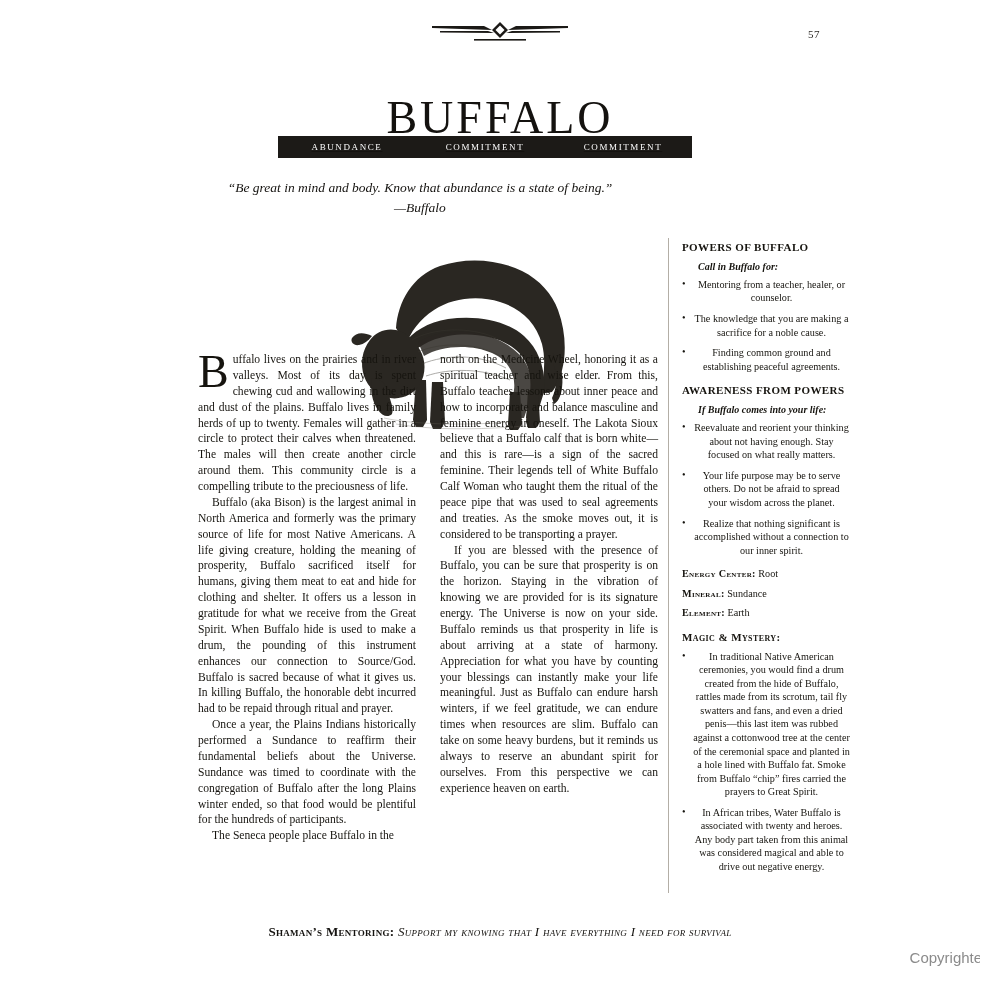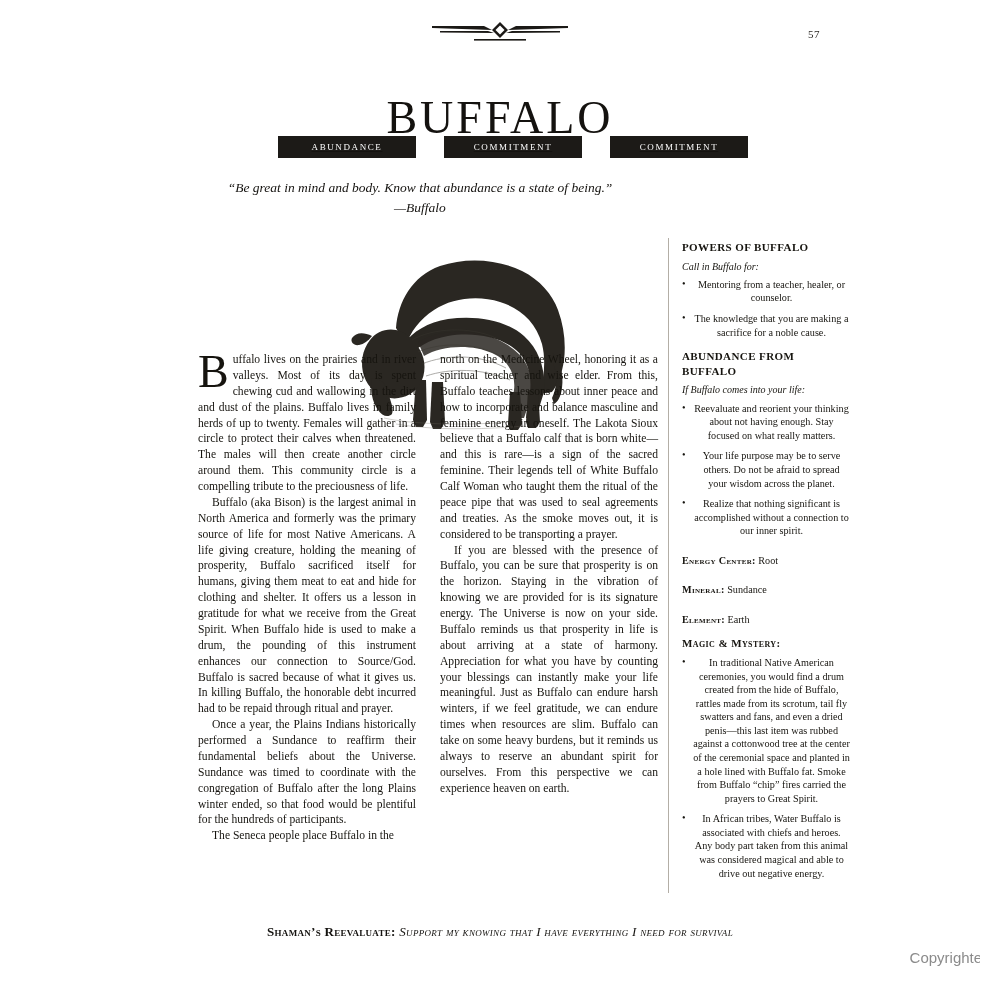--- a/index.html
+++ b/index.html
@@ -48,21 +48,21 @@
     font-family: "Liberation Serif", serif;
   }
 
   
   .keywords {
     position: absolute;
     top: 136px;
     left: 278px;
     width: 470px;
     display: flex;
-    justify-content: space-between;
+    justify-content: flex-start;
     text-decoration: underline;
   }
   .keyword-box {
     background: #1c1a17;
     color: #ffffff;
     font-size: 9px;
     letter-spacing: 1.6px;
     text-align: center;
     padding: 6px 0 6px 0;
     width: 138px;
@@ -145,35 +145,36 @@
   .side-h {
     font-variant: small-caps;
     font-weight: bold;
     font-size: 11px;
     letter-spacing: 0.4px;
     margin: 0 0 5px 0;
   }
   .side-sub {
     font-style: italic;
     font-size: 10px;
-    margin: 0 0 5px 0;
+    margin: 0 0 5px 16px;
+    font-weight: bold;
   }
   .side-list { margin: 0 0 10px 0; padding: 0; list-style: none; text-align: center; }
   .side-list li {
     position: relative;
     padding-left: 11px;
     margin-bottom: 7px;
   }
   .side-list li:before {
     content: "\2022";
     position: absolute;
     left: 0;
     top: -1px;
   }
-  .attr-row { margin: 16px 0 6px 0; }
+  .attr-row { margin: 0 0 6px 0; }
   .attr-label { font-weight: bold; font-variant: small-caps; letter-spacing: .3px;}
   .gap-top { margin-top: 10px; }
 
   
   .footer {
     position: absolute;
     bottom: 60px;
     left: 0;
     width: 1000px;
     text-align: center;
@@ -296,23 +297,24 @@
   </div>
 
   <div class="divider"></div>
 
   <div class="sidebar">
     <div class="side-h">POWERS OF BUFFALO</div>
     <div class="side-sub">Call in Buffalo for:</div>
     <ul class="side-list">
       <li>Mentoring from a teacher, healer, or counselor.</li>
       <li>The knowledge that you are making a sacrifice for a noble cause.</li>
+      <li>Finding common ground and establishing peaceful agreements.</li>
     </ul>
 
-    <div class="side-h">ABUNDANCE FROM BUFFALO</div>
+    <div class="side-h">AWARENESS FROM POWERS</div>
     <div class="side-sub">If Buffalo comes into your life:</div>
     <ul class="side-list">
       <li>Reevaluate and reorient your thinking about not having enough. Stay focused on what really matters.</li>
       <li>Your life purpose may be to serve others. Do not be afraid to spread your wisdom across the planet.</li>
       <li>Realize that nothing significant is accomplished without a connection to our inner spirit.</li>
     </ul>
 
     <div class="attr-row">
       <span class="attr-label">Energy Center:</span>
       <span>Root</span>
@@ -322,23 +324,23 @@
       <span>Sundance</span>
     </div>
     <div class="attr-row">
       <span class="attr-label">Element:</span>
       <span>Earth</span>
     </div>
 
     <div class="side-h gap-top">Magic &amp; Mystery:</div>
     <ul class="side-list">
       <li>In traditional Native American ceremonies, you would find a drum created from the hide of Buffalo, rattles made from its scrotum, tail fly swatters and fans, and even a dried penis—this last item was rubbed against a cottonwood tree at the center of the ceremonial space and planted in a hole lined with Buffalo fat. Smoke from Buffalo “chip” fires carried the prayers to Great Spirit.</li>
-      <li>In African tribes, Water Buffalo is associated with chiefs and heroes. Any body part taken from this animal was considered magical and able to drive out negative energy.</li>
+      <li>In African tribes, Water Buffalo is associated with twenty and heroes. Any body part taken from this animal was considered magical and able to drive out negative energy.</li>
     </ul>
   </div>
 
   <div class="footer">
-    <span class="fl">Shaman’s Reevaluate:</span>
+    <span class="fl">Shaman’s Mentoring:</span>
     <span class="fi">Support my knowing that I have everything I need for survival</span>
   </div>
 
   <div class="copyright">Copyrighted Material</div>
 </div>
 
 </body></html>

